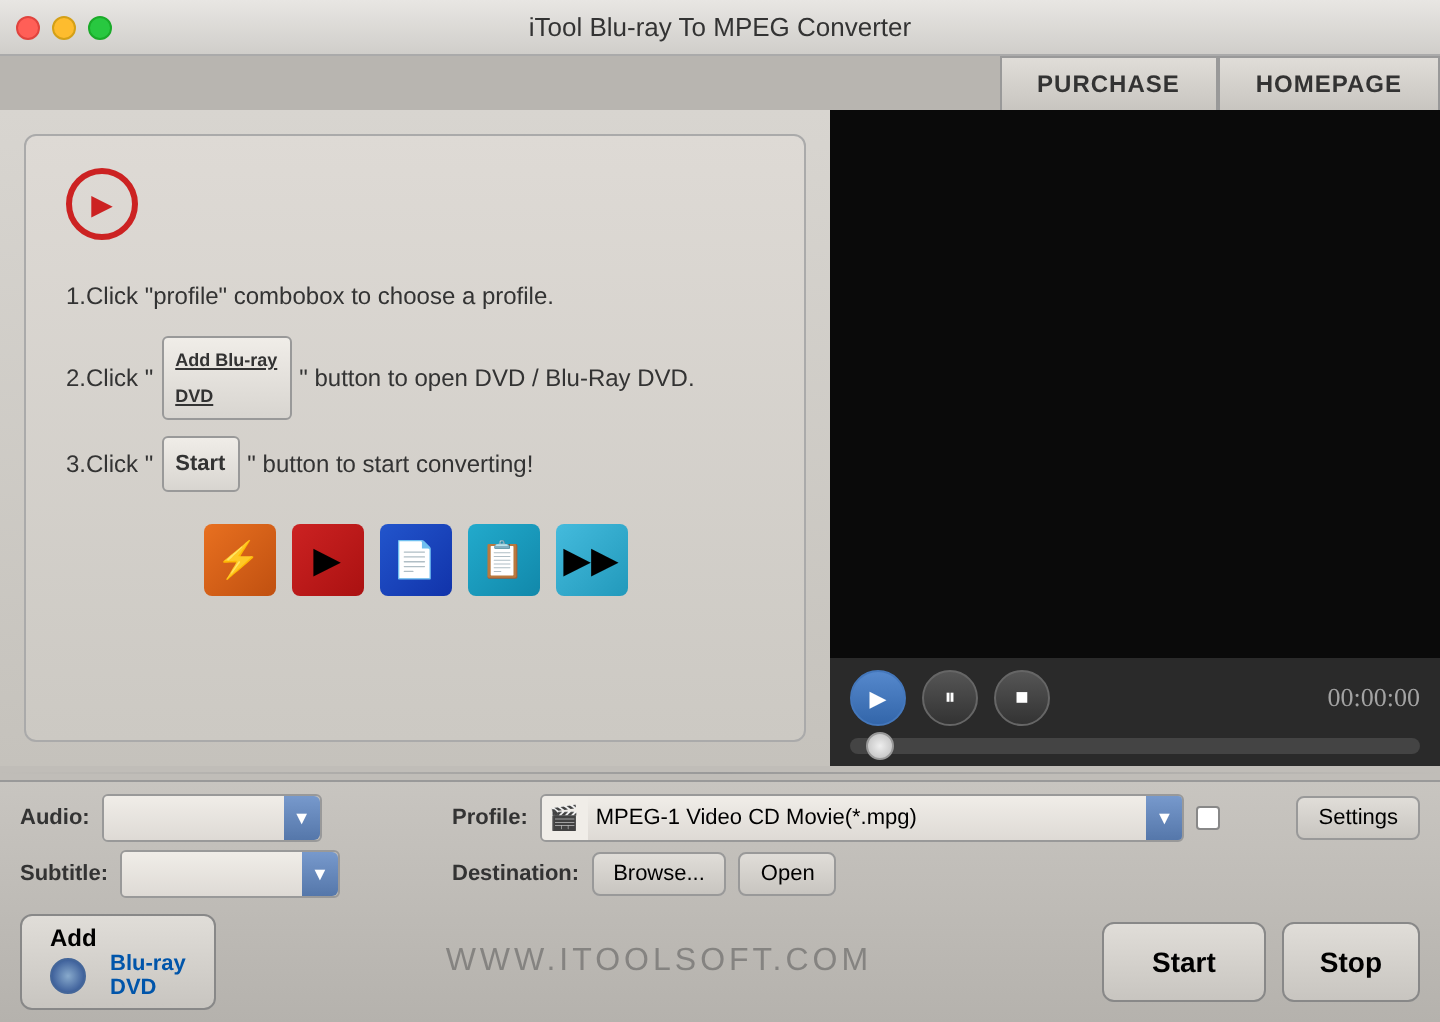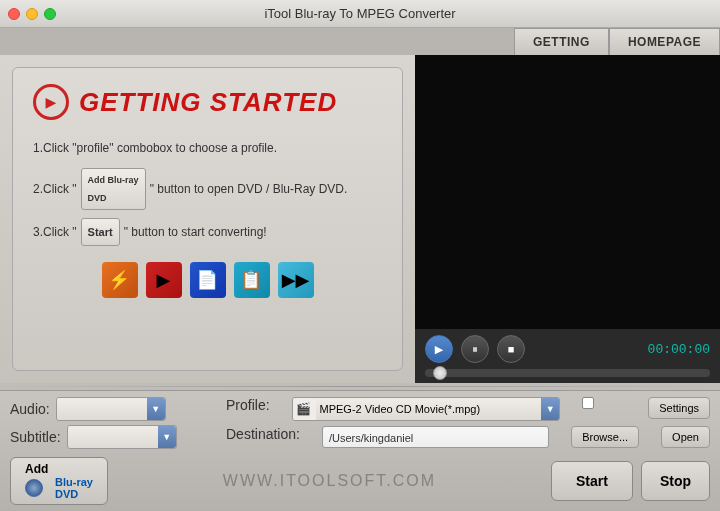--- a/index.html
+++ b/index.html
@@ -140,20 +140,21 @@
       background: linear-gradient(to bottom, #f0ede8, #d8d5d0);
       border: 1px solid #999;
       border-radius: 3px;
       padding: 2px 6px;
       font-size: 10px;
       font-weight: bold;
       color: #333;
     }
     .mini-btn-dvd {
       font-size: 9px;
+      text-decoration: underline;
     }
     .mini-btn-start {
       font-size: 11px;
     }
 
     .gs-icons {
       display: flex;
       justify-content: center;
       gap: 8px;
       margin-top: 16px;
@@ -205,23 +206,23 @@
       justify-content: center;
       cursor: pointer;
       color: white;
       font-size: 11px;
     }
     .ctrl-btn.play-btn {
       background: linear-gradient(to bottom, #5588cc, #3366aa);
       border-color: #4477bb;
     }
     .time-display {
-      color: #14b8a6;
+      color: #a3a3a3;
       font-size: 13px;
-      font-family: Liberation Mono, monospace;
+      font-family: Liberation Serif, serif;
       margin-left: auto;
     }
 
     .progress-bar-container {
       margin-top: 6px;
       height: 8px;
       background: #444;
       border-radius: 4px;
       position: relative;
     }
@@ -237,23 +238,23 @@
     }
 
     
     .bottom-bar {
       background: linear-gradient(to bottom, #c8c5c0, #b5b2ad);
       border-top: 1px solid #999;
       padding: 6px 10px;
     }
 
     .ctrl-label {
-      font-size: 14px;
+      font-size: 11px;
       color: #333;
-      font-weight: normal;
+      font-weight: bold;
     }
     .ctrl-select-arrow {
       background: linear-gradient(to bottom, #7799cc, #5577aa);
       border-radius: 0 3px 3px 0;
       width: 18px;
       height: 22px;
       display: flex;
       align-items: center;
       justify-content: center;
       color: white;
@@ -399,21 +400,21 @@
       align-items: center;
     }
 
     .row-1 {
       display: flex;
       align-items: center;
       gap: 6px;
       margin-bottom: 4px;
     }
     .col-left { display: flex; align-items: center; gap: 6px; width: 210px; }
-    .col-right { display: flex; align-items: flex-start; gap: 22px; flex: 1; }
+    .col-right { display: flex; align-items: center; gap: 6px; flex: 1; }
 
     .separator {
       height: 1px;
       background: linear-gradient(to right, transparent, #999, transparent);
       margin: 3px 0;
     }
   </style>
 </head>
 <body>
 
@@ -422,31 +423,30 @@
     <span class="traffic-light tl-close"></span>
     <span class="traffic-light tl-min"></span>
     <span class="traffic-light tl-max"></span>
   </div>
   <span class="title-bar-title">iTool Blu-ray To MPEG Converter</span>
 </div>
 
 <div class="main-container">
 
   <div class="top-nav">
-    <button class="nav-tab">GETTING</button>
+    <button class="nav-tab">PURCHASE</button>
     <button class="nav-tab">HOMEPAGE</button>
   </div>
 
   <div class="content-area">
 
     <div class="left-panel">
       <div class="getting-started-card">
         <div class="gs-header">
           <div class="gs-play-icon">▶</div>
-          <div class="gs-title">GETTING STARTED</div>
         </div>
         <div class="gs-instructions">
           <p>1.Click "profile" combobox to choose a profile.</p>
           <p>
             <span>2.Click "</span>
             <span class="mini-btn mini-btn-dvd">
               <span style="font-size:9px;">Add Blu-ray<br>DVD</span>
             </span>
             <span>" button to open DVD / Blu-Ray DVD.</span>
           </p>
@@ -492,39 +492,38 @@
         <span class="ctrl-label">Audio:</span>
         <div class="ctrl-select-wrap">
           <div class="ctrl-select-text" style="width:90px;"></div>
           <div class="ctrl-select-arrow">▼</div>
         </div>
       </div>
       <div class="col-right">
         <span class="ctrl-label">Profile:</span>
         <div class="profile-select-wrap">
           <div class="profile-icon">🎬</div>
-          <div class="profile-text">MPEG-2 Video CD Movie(*.mpg)</div>
+          <div class="profile-text">MPEG-1 Video CD Movie(*.mpg)</div>
           <div class="profile-arrow">▼</div>
         </div>
         <div class="checkbox-sm"></div>
         <div class="settings-btn">Settings</div>
       </div>
     </div>
 
     <div class="row-1">
       <div class="col-left">
         <span class="ctrl-label">Subtitle:</span>
         <div class="ctrl-select-wrap">
           <div class="ctrl-select-text" style="width:90px;"></div>
           <div class="ctrl-select-arrow">▼</div>
         </div>
       </div>
       <div class="col-right">
         <span class="ctrl-label">Destination:</span>
-        <div class="dest-input">/Users/kingdaniel</div>
         <div class="dest-btn">Browse...</div>
         <div class="dest-btn">Open</div>
       </div>
     </div>
 
     <div class="bottom-actions">
       <button class="add-dvd-btn">
         <div style="font-size:9px;text-align:left;">
           <div style="font-size:12px;font-weight:bold;">Add</div>
           <div style="display:flex;gap:12px;align-items:center;">

